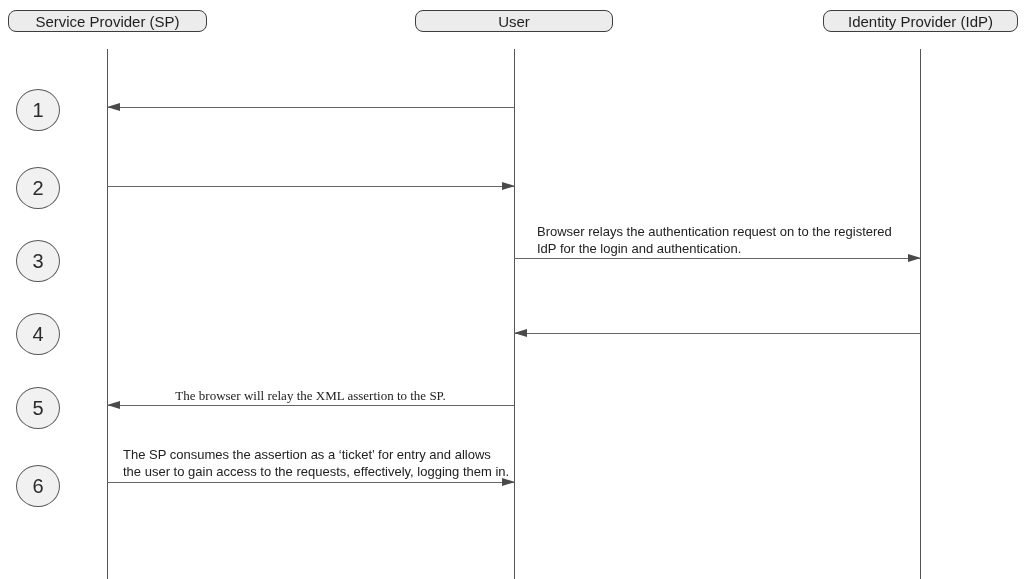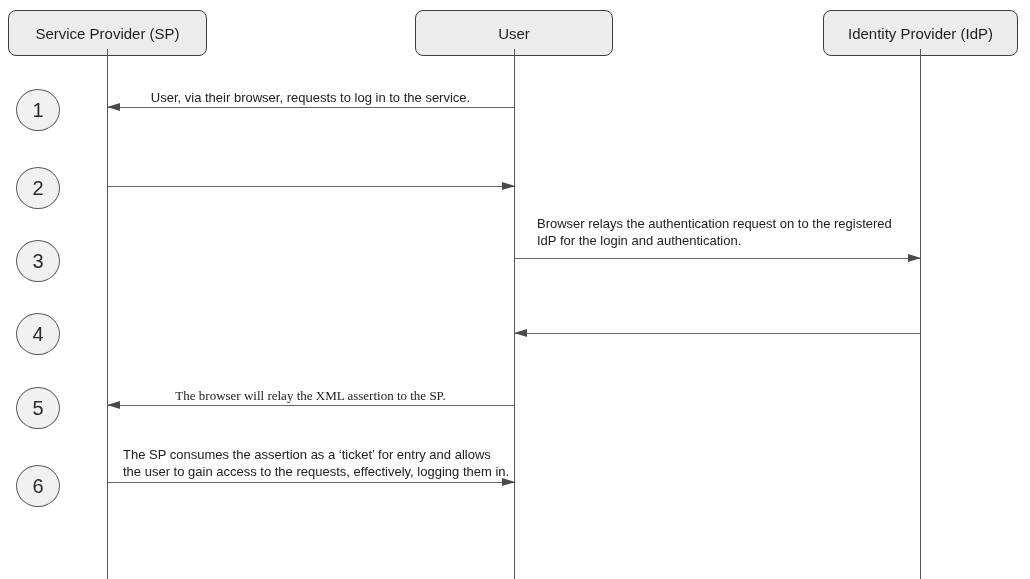--- a/index.html
+++ b/index.html
@@ -11,21 +11,21 @@
   .stage {
     position: relative;
     width: 1030px;
     height: 579px;
     background: #ffffff;
     overflow: hidden;
   }
   .actor-box {
     position: absolute;
     top: 10px;
-    height: 46px;
+    height: 22px;
     background: #ececec;
     border: 1.5px solid #3d3d3d;
     border-radius: 8px;
     display: flex;
     align-items: center;
     justify-content: center;
     font-size: 15px;
     color: #1f1f1f;
     box-sizing: border-box;
   }
@@ -114,30 +114,29 @@
   <div class="step-circle" style="top:313px;">
     <span>4</span>
   </div>
   <div class="step-circle" style="top:387px;">
     <span>5</span>
   </div>
   <div class="step-circle" style="top:465px;">
     <span>6</span>
   </div>
 
-  <div class="msg-label centered" style="left:107px; top:90px; width:407px;">User, via their browser, requests to log in to the service.</div>
   <div class="arrow" style="left:107px; top:107px; width:407px;">
     <span class="head left"></span>
   </div>
 
   <div class="arrow" style="left:107px; top:186px; width:407px;">
     <span class="head right"></span>
   </div>
 
-  <div class="msg-label" style="left:537px; top:216px; width:380px;">Browser relays the authentication request on to the registered
+  <div class="msg-label" style="left:537px; top:224px; width:380px;">Browser relays the authentication request on to the registered
 IdP for the login and authentication.</div>
   <div class="arrow" style="left:514px; top:258px; width:406px;">
     <span class="head right"></span>
   </div>
 
   <div class="arrow" style="left:514px; top:333px; width:406px;">
     <span class="head left"></span>
   </div>
 
   <div class="msg-label centered" style="left:107px; top:388px; width:407px;font-family:Liberation Serif, serif;">The browser will relay the XML assertion to the SP.</div>

